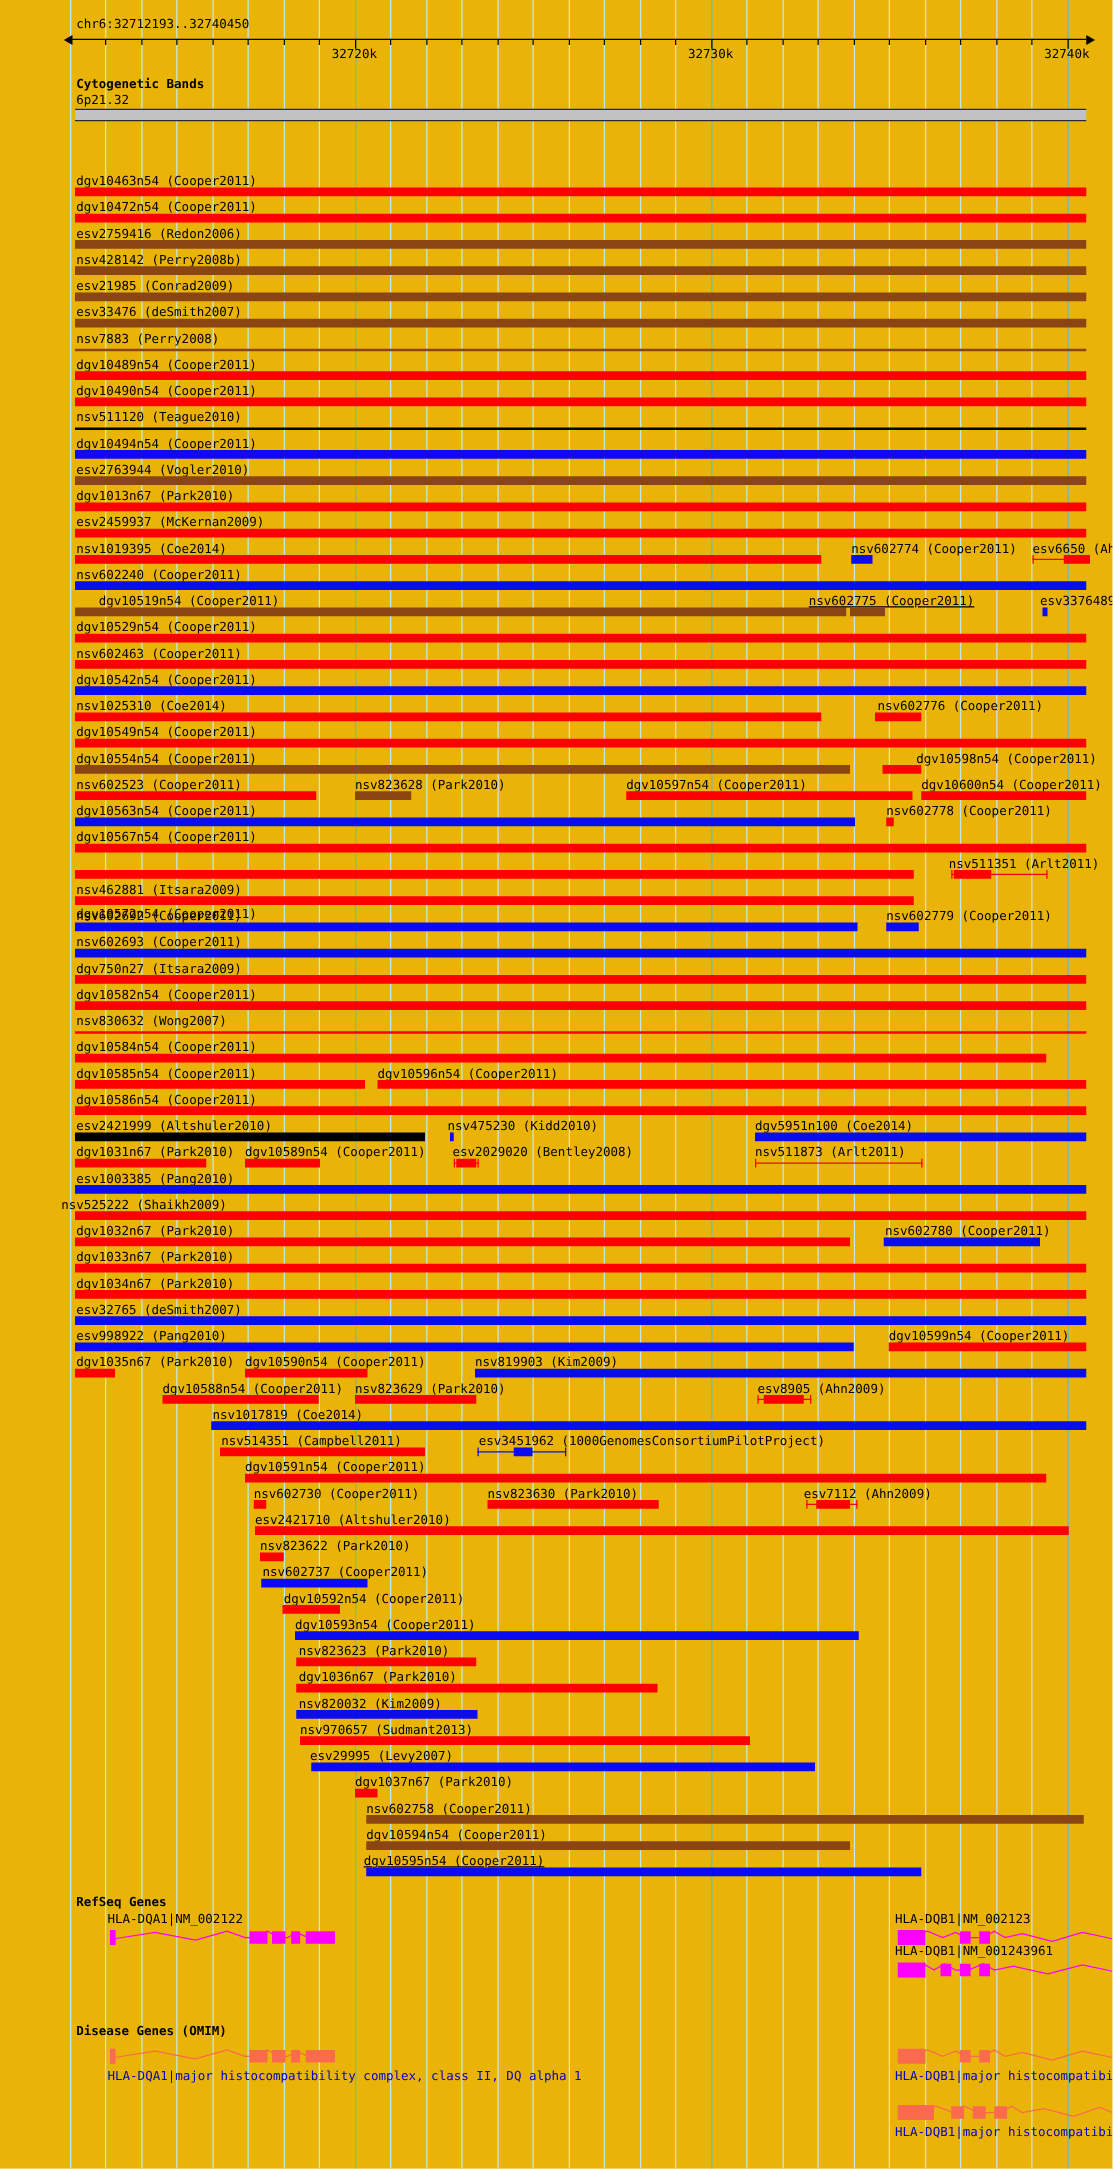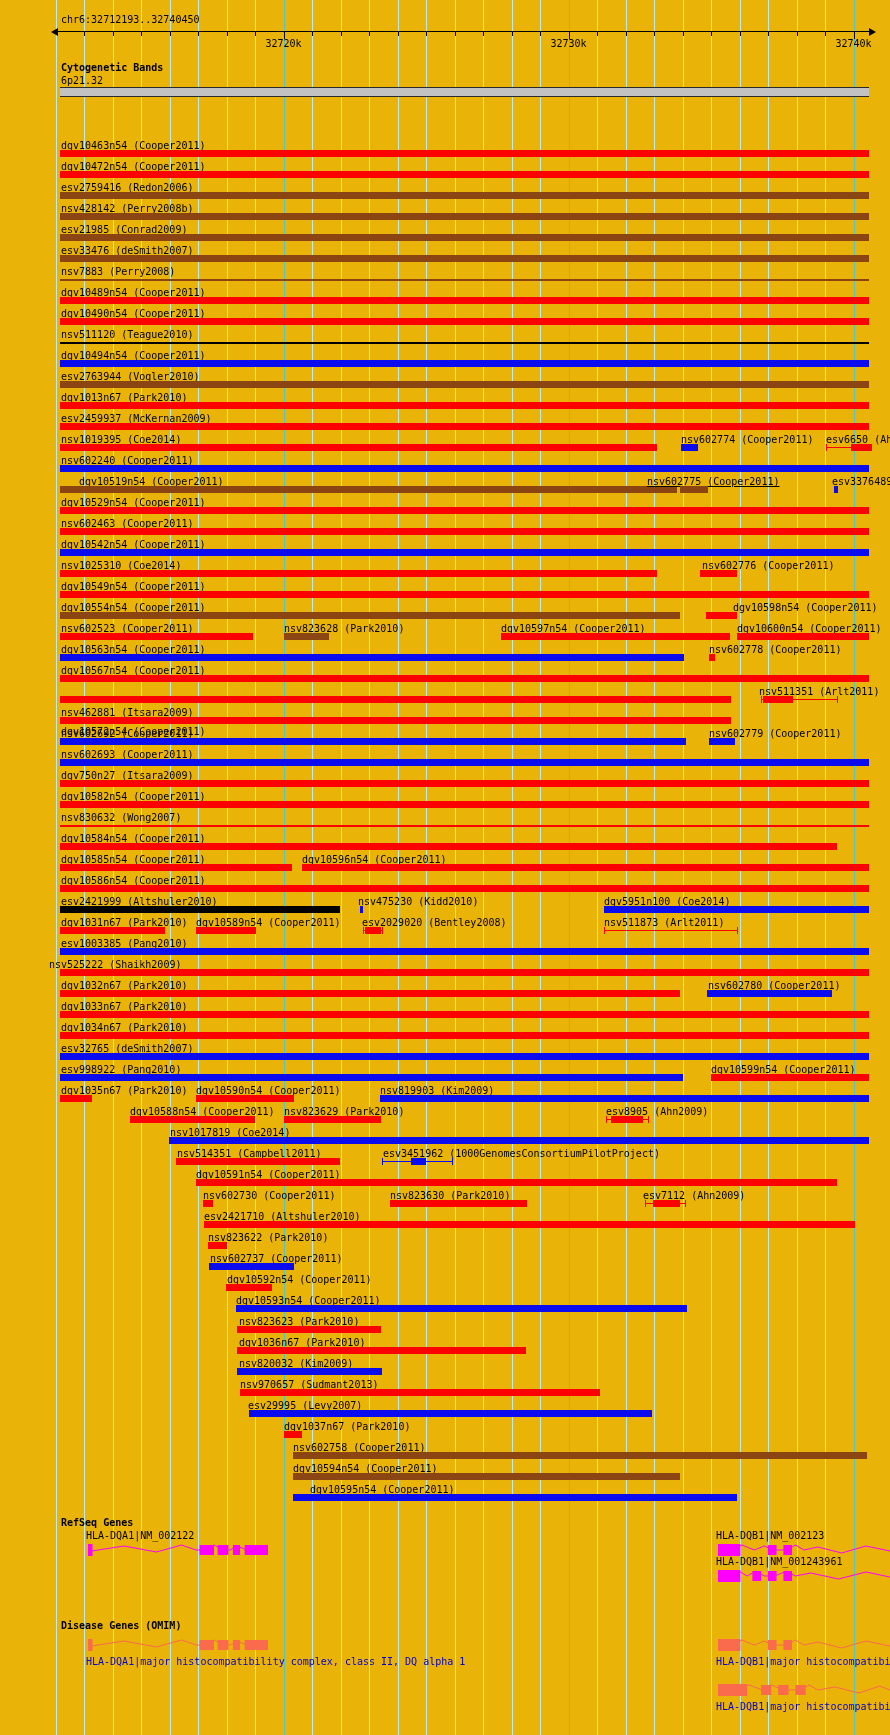--- a/index.html
+++ b/index.html
@@ -291,21 +291,21 @@
       <div class="vlabel" style="left: 240px; top: 1379px;">nsv970657 (Sudmant2013)</div>
       <div class="seg" style="left: 240px; top: 1389px; width: 360px; height: 7px; background: rgb(255, 0, 0);"></div>
       <div class="vlabel" style="left: 248px; top: 1400px;">esv29995 (Levy2007)</div>
       <div class="seg" style="left: 249px; top: 1410px; width: 403px; height: 7px; background: rgb(11, 11, 239);"></div>
       <div class="vlabel" style="left: 284px; top: 1421px;">dgv1037n67 (Park2010)</div>
       <div class="seg" style="left: 284px; top: 1431px; width: 18px; height: 7px; background: rgb(255, 0, 0);"></div>
       <div class="vlabel" style="left: 293px; top: 1442px;">nsv602758 (Cooper2011)</div>
       <div class="seg" style="left: 293px; top: 1452px; width: 574px; height: 7px; background: rgb(139, 69, 19);"></div>
       <div class="vlabel" style="left: 293px; top: 1463px;">dgv10594n54 (Cooper2011)</div>
       <div class="seg" style="left: 293px; top: 1473px; width: 387px; height: 7px; background: rgb(139, 69, 19);"></div>
-      <div class="vlabel" style="left: 310px; top: 1484px; text-decoration: underline;">dgv10595n54 (Cooper2011)</div>
+      <div class="vlabel" style="left: 291px; top: 1484px; text-decoration: underline;">dgv10595n54 (Cooper2011)</div>
       <div class="seg" style="left: 293px; top: 1494px; width: 444px; height: 7px; background: rgb(11, 11, 239);"></div>
     </div>
   <div class="txt bold" style="left:61px;top:1517px;">RefSeq Genes</div>
   <div id="refseq">
       <div class="genelabel" style="left: 86px; top: 1530px; color: rgb(0, 0, 0);">HLA-DQA1|NM_002122</div>
       <div class="glyph" style="left: 88px; top: 1542px; width: 180px; height: 16px;"><svg width="180" height="16">
           <polyline points="3.6,9 36.0,4 68.4,10 93.6,3 108.0,8 115.2,8 126.0,3 135.0,8 142.2,8 149.4,4 158.4,8 167.4,8" fill="none" stroke="#FF00FF" stroke-width="1"></polyline>
           <rect x="0.0" width="4.5" y="2" height="12" fill="#FF00FF"></rect>
           <rect x="111.6" width="14.4" y="3" height="10" fill="#FF00FF"></rect>
           <rect x="129.6" width="10.8" y="3" height="10" fill="#FF00FF"></rect>

